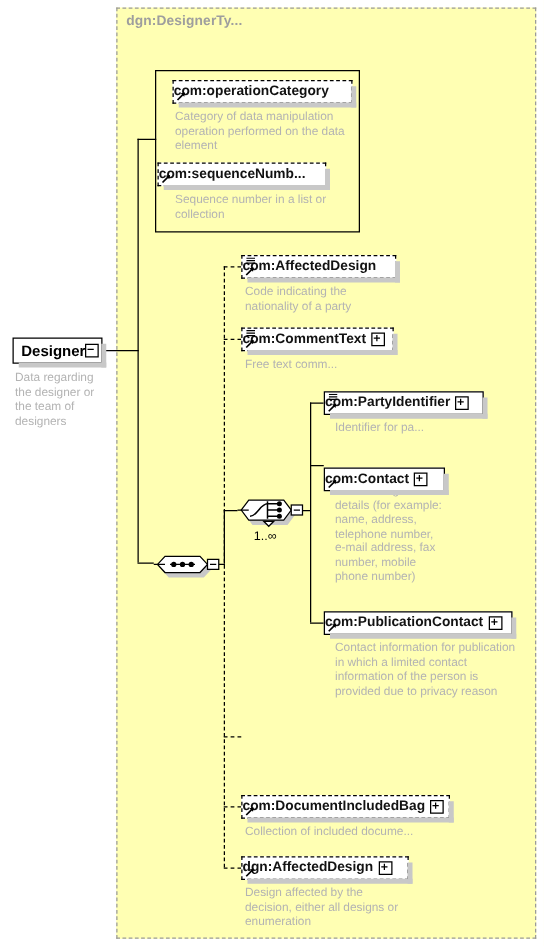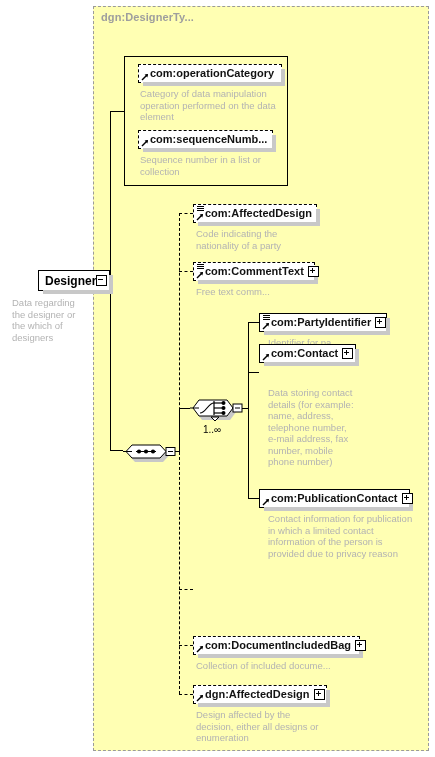--- a/index.html
+++ b/index.html
@@ -99,21 +99,21 @@
     left: 100%; top: 4px;
     width: 4px; height: 100%;
     background: #c8c8c8;
     z-index: -1;
   }
   .node .name {
     font-size: 11px;
     font-weight: bold;
     color: #121212;
     white-space: nowrap;
-    margin-left: 11px;
+    margin-left: 0;
     line-height: 11px;
   }
   
   .arrow-mark {
     position: absolute;
     left: 2px; bottom: 1px;
     width: 8px; height: 8px;
   }
   
   .lines-mark {
@@ -151,21 +151,20 @@
   
   .root-node {
     position: absolute;
     left: 10px; top: 270px;
     width: 72px; height: 21px;
     background: #fff;
     border: 1px solid #000;
     box-sizing: border-box;
     display:flex; align-items:center;
     z-index: 6;
-    margin-left: 28px;
   }
   .root-node::after {
     content:""; position:absolute; left:4px; top:100%;
     width:100%; height:4px; background:#c8c8c8; z-index:-1;
   }
   .root-node::before {
     content:""; position:absolute; left:100%; top:4px;
     width:4px; height:100%; background:#c8c8c8; z-index:-1;
   }
   .root-node .name {
@@ -202,21 +201,21 @@
 
   <div class="type-container"></div>
   <div class="type-title">dgn:DesignerTy...</div>
 
   <div class="root-node">
     <span class="name">Designer</span>
     <span class="minus-box"></span>
   </div>
   <div class="anno" style="left:12px; top:297px; width:80px;">Data regarding
 the designer or
-the which of
+the team of
 designers</div>
 
   <div class="ln h" style="left:82px; top:280px; width:29px;"></div>
 
   <div class="ln v" style="left:110px; top:111px; height:169px;"></div>
   <div class="ln v" style="left:110px; top:280px; height:170px;"></div>
 
   <div class="ln h" style="left:110px; top:111px; width:15px;"></div>
 
   <div class="ln h" style="left:110px; top:450px; width:13px;"></div>
@@ -227,21 +226,21 @@
     <svg class="arrow-mark" viewBox="0 0 8 8">
       <path d="M1 7 L6.5 1.5" stroke="#000" stroke-width="1.4" fill="none"></path>
       <path d="M7 1 L3.6 1.6 L6.4 4.4 Z" fill="#000"></path>
     </svg>
     <span class="name">com:operationCategory</span>
   </div>
   <div class="anno" style="left:140px; top:88px; width:140px;">Category of data manipulation
 operation performed on the data
 element</div>
 
-  <div class="node dashed" style="left:138px; top:130px; width:135px;align-items:center;">
+  <div class="node dashed" style="left:126px; top:130px; width:135px;align-items:center;">
     <svg class="arrow-mark" viewBox="0 0 8 8">
       <path d="M1 7 L6.5 1.5" stroke="#000" stroke-width="1.4" fill="none"></path>
       <path d="M7 1 L3.6 1.6 L6.4 4.4 Z" fill="#000"></path>
     </svg>
     <span class="name">com:sequenceNumb...</span>
   </div>
   <div class="anno" style="left:140px; top:154px; width:140px;">Sequence number in a list or
 collection</div>
 
   <svg class="comp" style="left:122px; top:438px; width:56px; height:28px;" viewBox="0 0 56 28">
@@ -327,21 +326,21 @@
     <svg class="arrow-mark" viewBox="0 0 8 8">
       <path d="M1 7 L6.5 1.5" stroke="#000" stroke-width="1.4" fill="none"></path>
       <path d="M7 1 L3.6 1.6 L6.4 4.4 Z" fill="#000"></path>
     </svg>
     <span class="name">com:PartyIdentifier</span>
     <span class="plus-box"></span>
   </div>
   <div class="anno" style="left:268px; top:337px; width:140px;">Identifier for pa...</div>
 
   <div class="ln h" style="left:248px; top:372px; width:11px;"></div>
-  <div class="node solid" style="left:259px; top:344px; width:97px;">
+  <div class="node solid" style="left:259px; top:374px; width:97px;">
     <svg class="arrow-mark" viewBox="0 0 8 8">
       <path d="M1 7 L6.5 1.5" stroke="#000" stroke-width="1.4" fill="none"></path>
       <path d="M7 1 L3.6 1.6 L6.4 4.4 Z" fill="#000"></path>
     </svg>
     <span class="name">com:Contact</span>
     <span class="plus-box"></span>
   </div>
   <div class="anno" style="left:268px; top:387px; width:130px;">Data storing contact
 details (for example:
 name, address,

